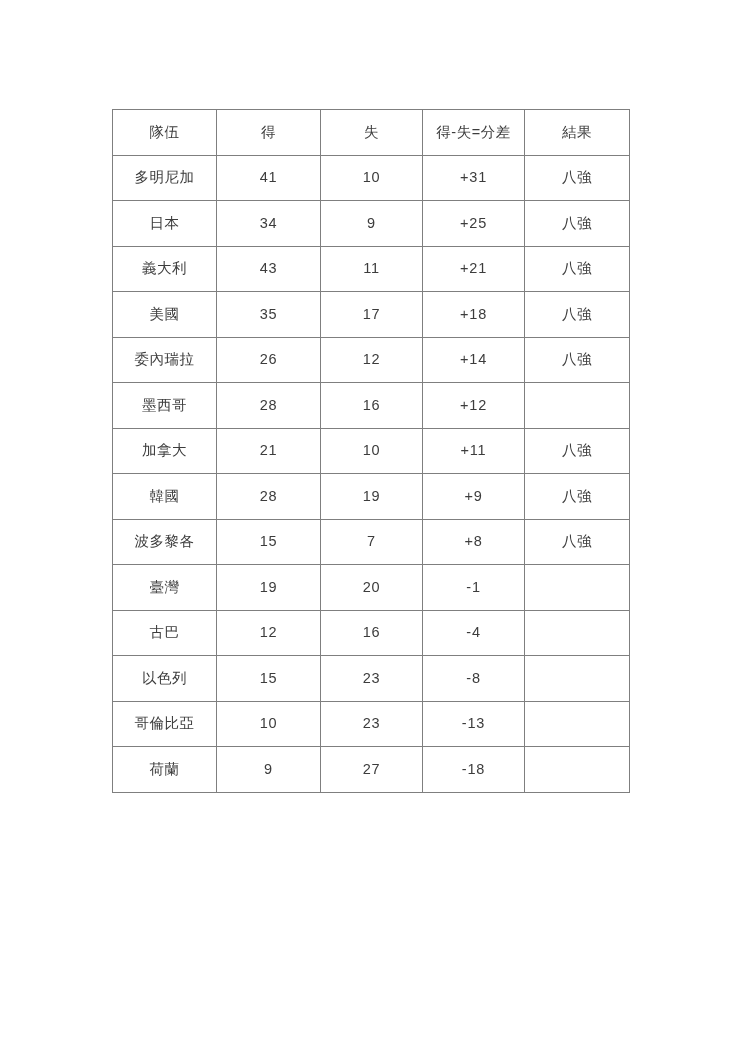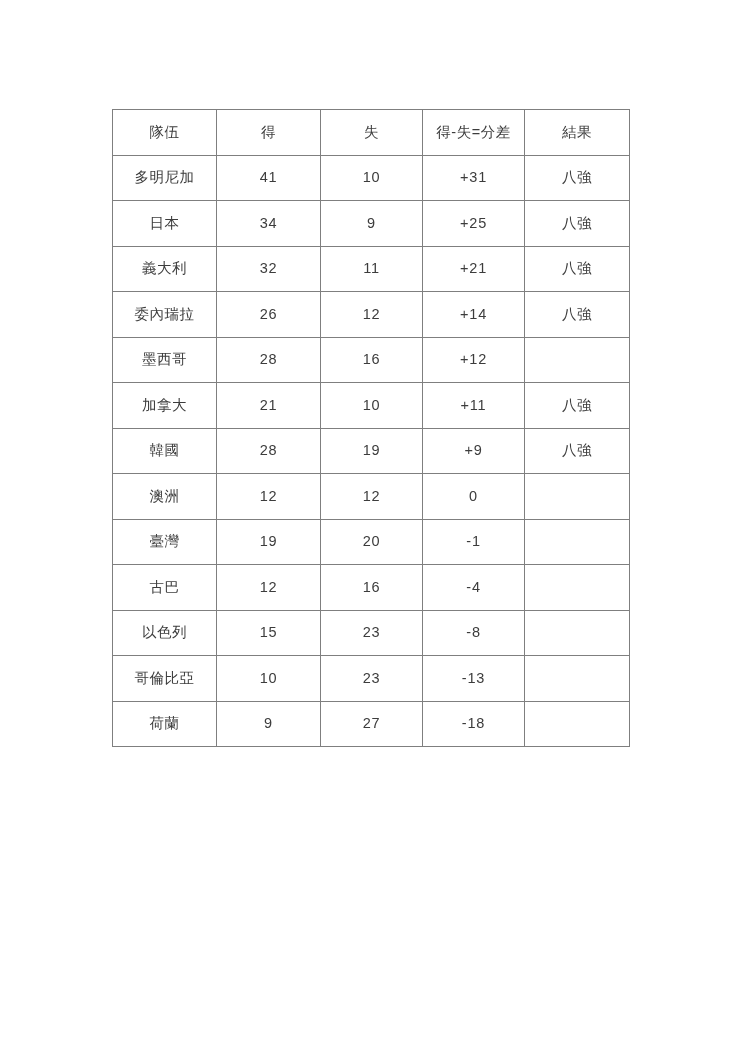--- a/index.html
+++ b/index.html
@@ -91,23 +91,30 @@
         </tr>
         <tr>
           <td>日本</td>
           <td class="num">34</td>
           <td class="num">9</td>
           <td class="num">+25</td>
           <td>八強</td>
         </tr>
         <tr>
           <td>義大利</td>
-          <td class="num">32</td>
+          <td class="num">43</td>
           <td class="num">11</td>
           <td class="num">+21</td>
+          <td>八強</td>
+        </tr>
+        <tr>
+          <td>美國</td>
+          <td class="num">35</td>
+          <td class="num">17</td>
+          <td class="num">+18</td>
           <td>八強</td>
         </tr>
         <tr>
           <td>委內瑞拉</td>
           <td class="num">26</td>
           <td class="num">12</td>
           <td class="num">+14</td>
           <td>八強</td>
         </tr>
         <tr>
@@ -125,25 +132,25 @@
           <td>八強</td>
         </tr>
         <tr>
           <td>韓國</td>
           <td class="num">28</td>
           <td class="num">19</td>
           <td class="num">+9</td>
           <td>八強</td>
         </tr>
         <tr>
-          <td>澳洲</td>
-          <td class="num">12</td>
-          <td class="num">12</td>
-          <td class="num">0</td>
-          <td class="empty-cell"></td>
+          <td>波多黎各</td>
+          <td class="num">15</td>
+          <td class="num">7</td>
+          <td class="num">+8</td>
+          <td>八強</td>
         </tr>
         <tr>
           <td>臺灣</td>
           <td class="num">19</td>
           <td class="num">20</td>
           <td class="num">-1</td>
           <td class="empty-cell"></td>
         </tr>
         <tr>
           <td>古巴</td>

